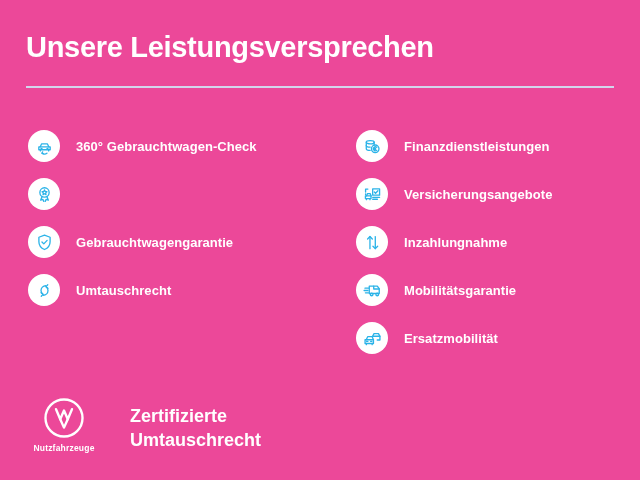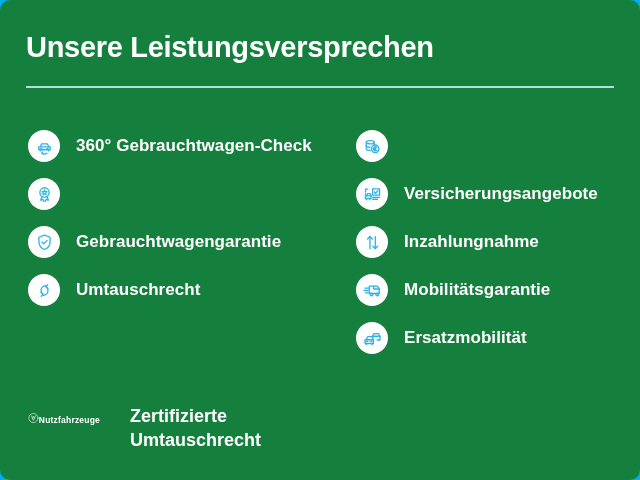--- a/index.html
+++ b/index.html
@@ -11,23 +11,22 @@
     height: 480px;
     overflow: hidden;
     background: #00ADEF;
     font-family: "Liberation Sans", sans-serif;
     -webkit-font-smoothing: antialiased;
   }
   #slide {
     position: relative;
     width: 640px;
     height: 480px;
-    background: #15803d;
+    background: #ec4899;
     box-sizing: border-box;
-    border-radius: 10px;
   }
 
   
   #title {
     position: absolute;
     left: 26px;
     top: 32px;
     font-size: 29px;
     font-weight: bold;
     color: #FFFFFF;
@@ -71,38 +70,39 @@
     justify-content: center;
     box-sizing: border-box;
   }
   .icon-badge svg {
     display: block;
     width: 21px;
     height: 21px;
   }
   .promise-label {
     margin-left: 16px;
-    font-size: 17px;
+    font-size: 13px;
     font-weight: bold;
     color: #FFFFFF;
     white-space: nowrap;
     letter-spacing: 0.05px;
   }
 
   
   #footer {
     position: absolute;
     left: 28px;
     top: 396px;
     display: flex;
     align-items: flex-start;
   }
   #logo-block {
     width: 72px;
     display: flex;
+    flex-direction: column;
     align-items: center;
   }
   #vw-roundel {
     width: 44px;
     height: 44px;
     display: block;
   }
   #logo-subtext {
     margin-top: 3px;
     font-size: 8.5px;
@@ -188,20 +188,21 @@
         <svg viewBox="0 0 24 24" fill="none" stroke="#2BB3E8" stroke-width="1.5" stroke-linecap="round" stroke-linejoin="round">
           <ellipse cx="9.4" cy="7.1" rx="4.5" ry="1.9"></ellipse>
           <path d="M4.9 7.1v7.4c0 1.05 2 1.9 4.5 1.9"></path>
           <path d="M13.9 7.1v2.6"></path>
           <path d="M4.9 10.8c0 1.05 2 1.9 4.5 1.9"></path>
           <circle cx="15.1" cy="14.6" r="4.3"></circle>
           <path d="M16.9 12.9a2.3 2.3 0 1 0 0 3.5"></path>
           <path d="M13 13.9h2.6M13 15.2h2.6"></path>
         </svg>
       </span>
+      <span class="promise-label">Finanzdienstleistungen</span>
     </div>
 
     <div class="promise-row">
       <span class="icon-badge">
         <svg viewBox="0 0 24 24" fill="none" stroke="#2BB3E8" stroke-width="1.5" stroke-linecap="round" stroke-linejoin="round">
           <path d="M3.9 13.6h6.4v3.1H3.9z"></path>
           <path d="M5.1 13.6l1.2-2.6h3l1.2 2.6"></path>
           <path d="M5.1 16.7v1.2M9.1 16.7v1.2"></path>
           <path d="M4.1 9.2V5.8h2.6M4.1 11.2v1.2"></path>
           <rect x="12.2" y="5.6" width="7.9" height="7.2"></rect>

